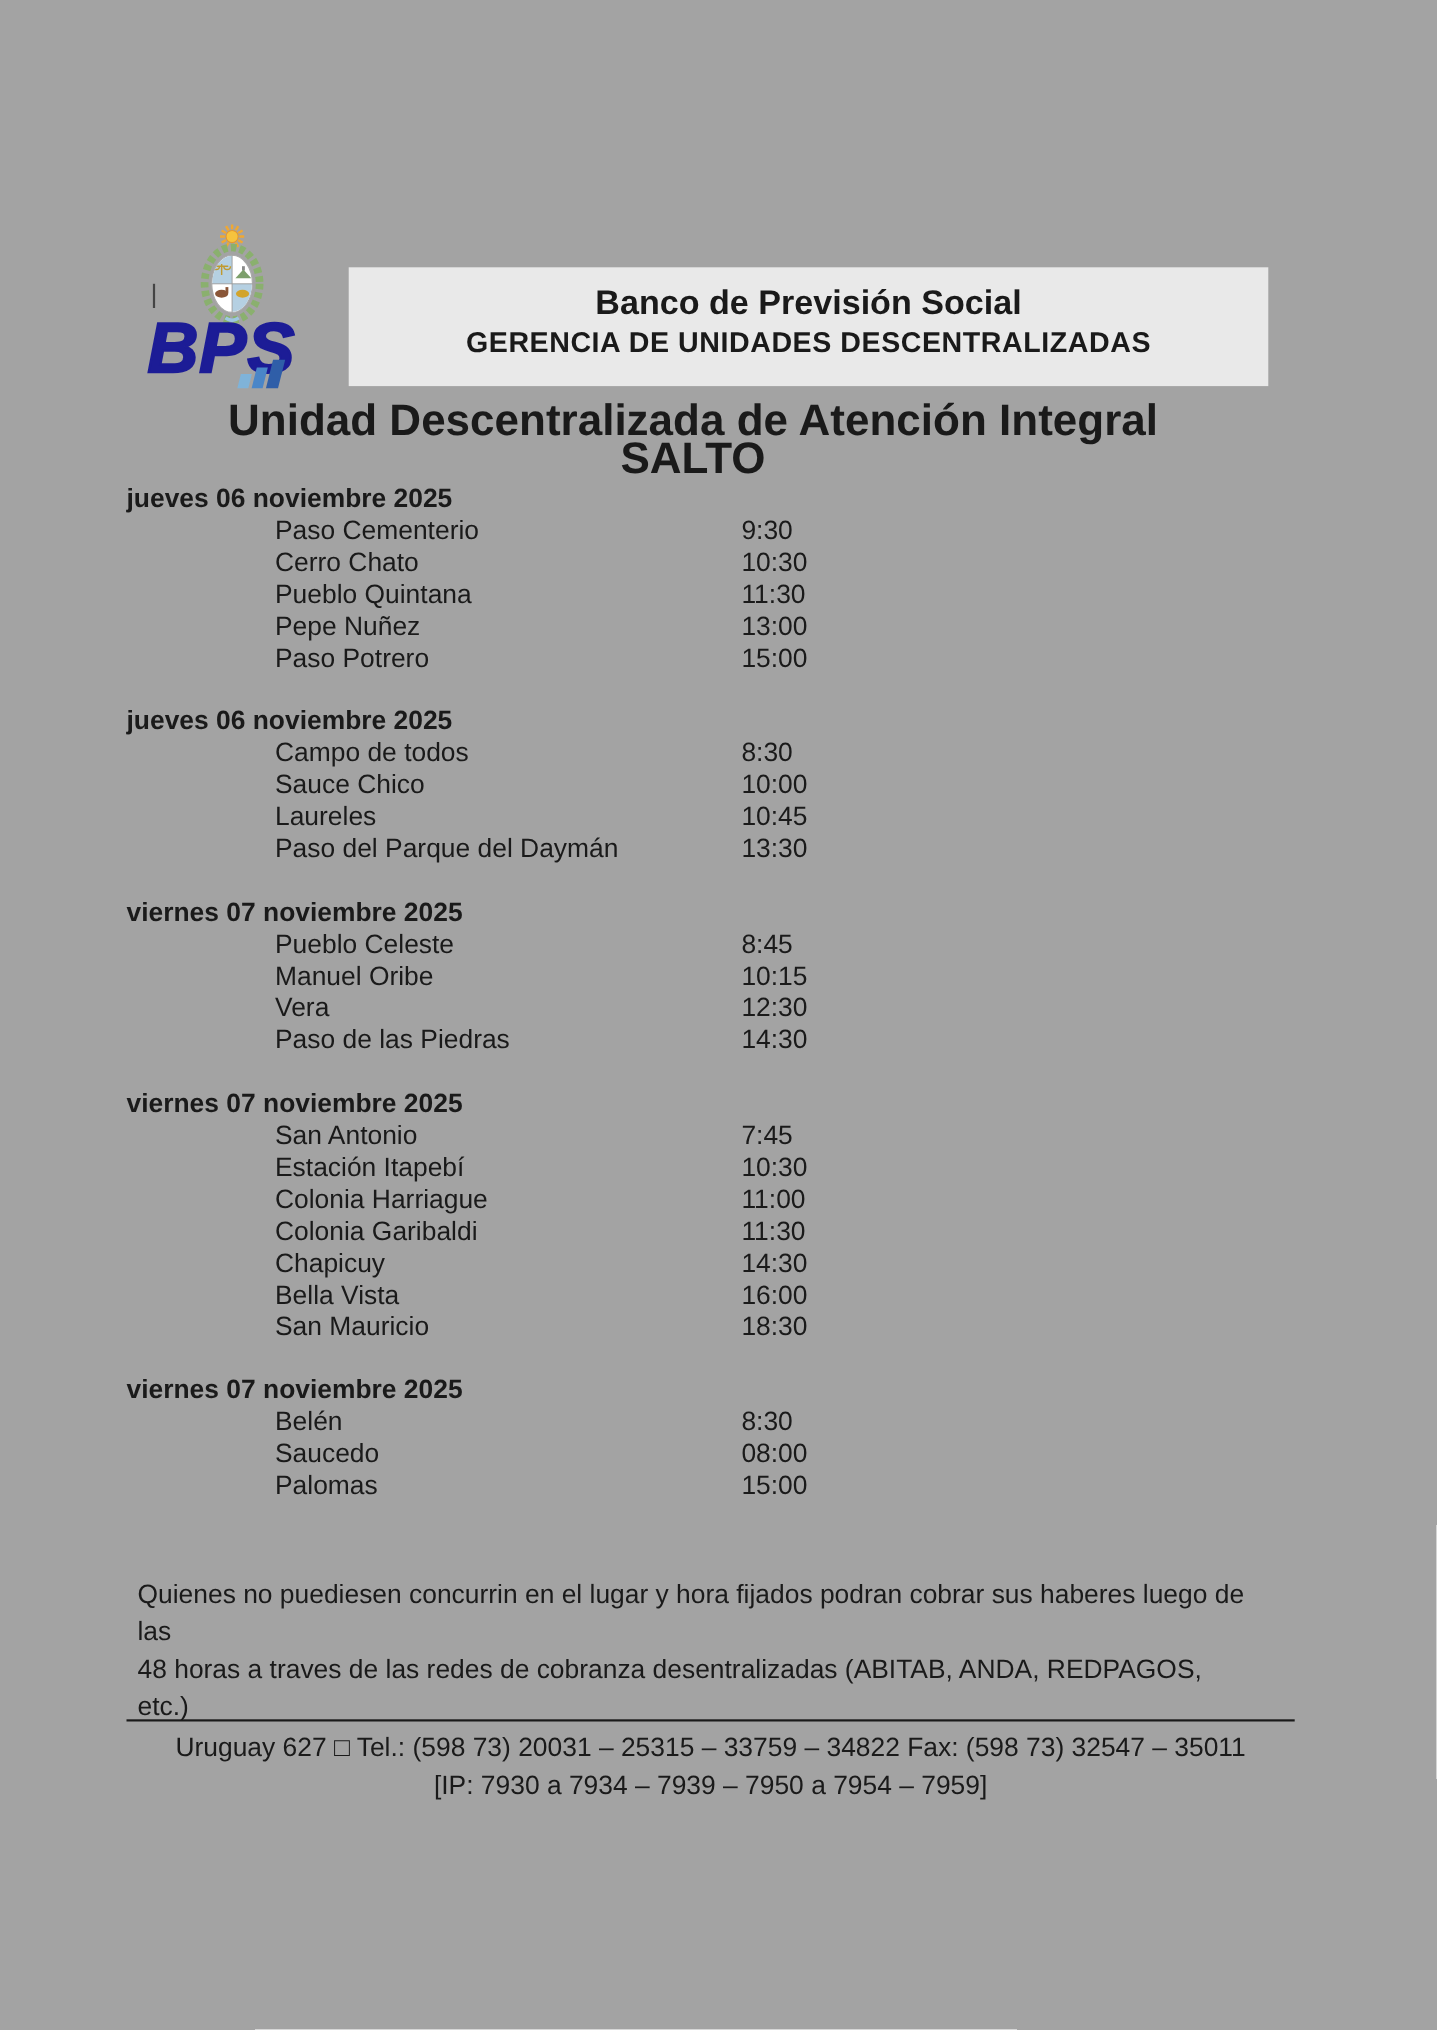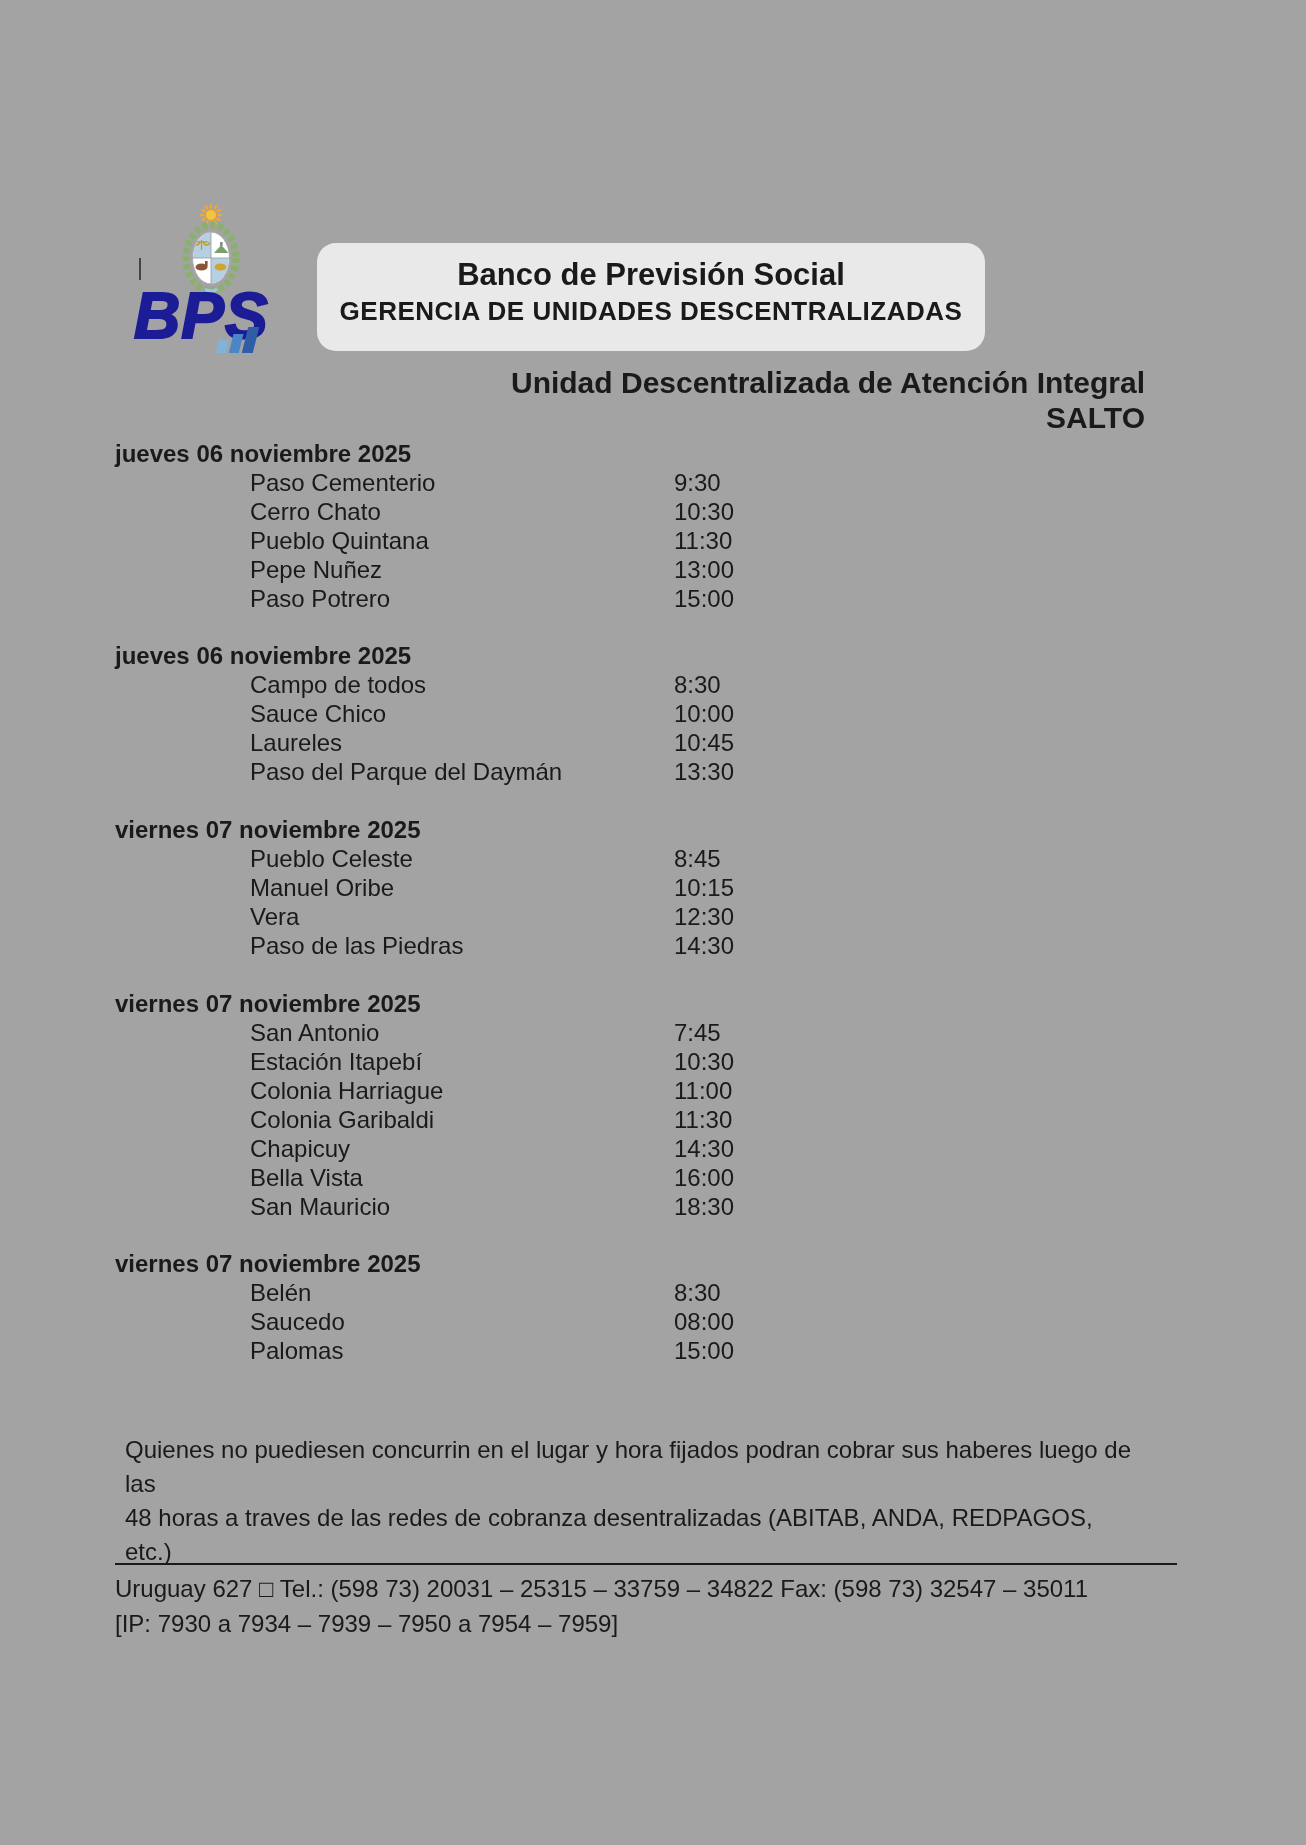--- a/index.html
+++ b/index.html
@@ -15,43 +15,43 @@
     font-size:64px; line-height:68px; font-weight:bold; font-style:italic;
     letter-spacing:1px; color:#1c1c96; -webkit-text-stroke:2.2px #1c1c96;
   }
   .bps-bars {
     position:absolute; left:219px; top:327px; display:flex; align-items:flex-end;
     gap:3px; transform:skewX(-14deg);
   }
   .bps-bars span { display:block; }
   
   .banner {
-    position:absolute; left:317px; top:243px; width:668px; height:108px;
-    background:#e9e9e9; text-align:center;border-radius:19px;
+    position:absolute; left:317px; top:243px; width:836px; height:108px;
+    background:#e9e9e9; text-align:center;
   }
   .banner-line1 { margin-top:14px; font-size:31px; line-height:36px; font-weight:bold; }
   .banner-line2 { font-size:26px; line-height:36px; font-weight:bold; letter-spacing:0.5px; }
   
   .doc-title {
-    position:absolute; left:115px; top:365px; width:1030px; text-align:right;
-    font-weight:bold; font-size:30px; line-height:35px;
+    position:absolute; left:115px; top:365px; width:1030px; text-align:center;
+    font-weight:bold; font-size:40px; line-height:35px;
   }
   
   .schedule { position:absolute; left:0; top:0; width:100%; }
   .block { position:absolute; left:0; width:100%; font-size:24px; line-height:29px; }
   .date { margin-left:115px; font-weight:bold; }
   .row { position:relative; height:29px; }
   .place { position:absolute; left:250px; white-space:nowrap; }
   .time  { position:absolute; left:646px; white-space:nowrap;margin-left:28px; }
   
   .note { position:absolute; left:125px; top:1433px; width:1010px; font-size:24px; line-height:34px; }
   
   .footer {
     position:absolute; left:115px; top:1563px; width:1062px;
-    border-top:2px solid #1a1a1a; 
+    border-top:2px solid #1a1a1a; text-align:center;
     font-size:24px; line-height:35px; padding-top:6px;
   }
 </style>
 </head>
 <body>
 
 <div class="page">
 
   <div class="stray-mark"></div>
 

